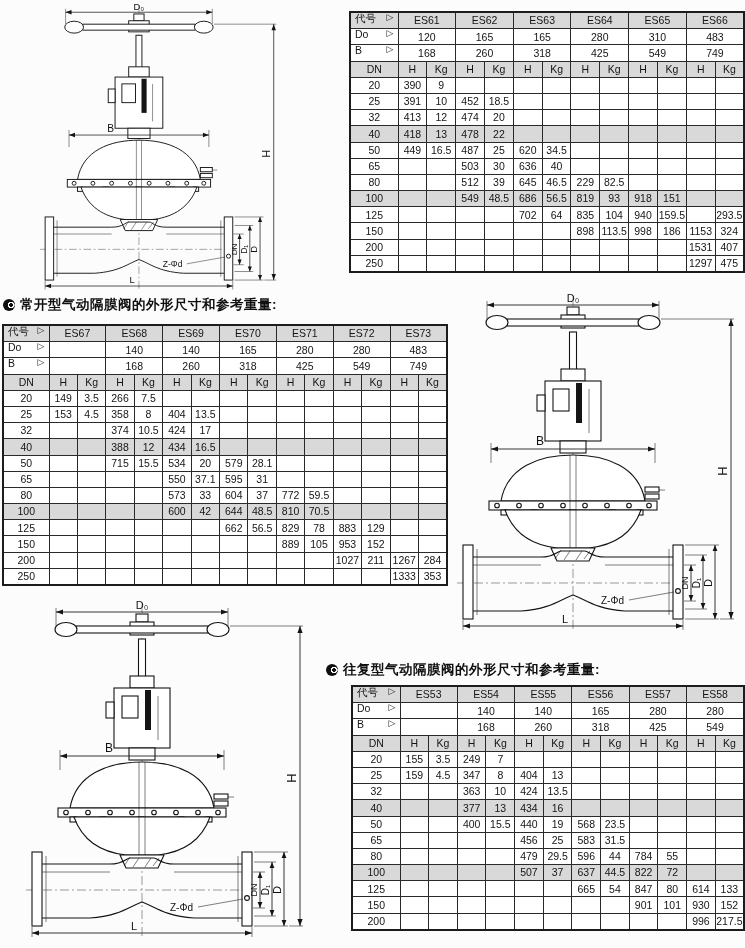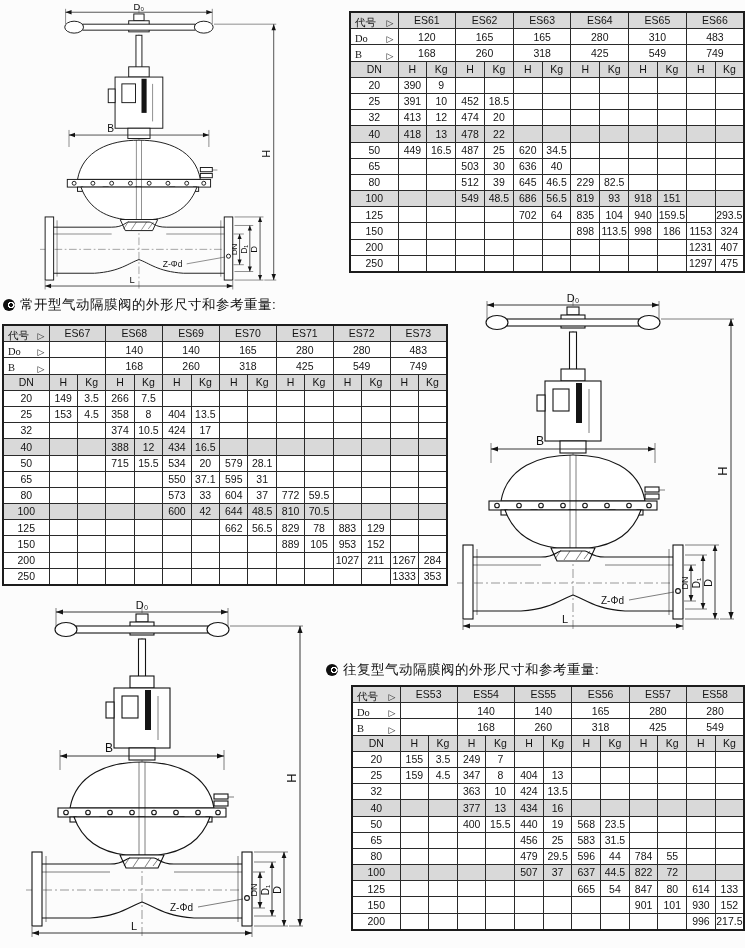--- a/index.html
+++ b/index.html
@@ -5,25 +5,25 @@
   html,body{margin:0;padding:0;background:#e8e8e8;}
   .page{position:relative;width:745px;height:948px;background:#fcfcfc;overflow:hidden;
         font-family:"Liberation Sans","DejaVu Sans",sans-serif;color:#141414;}
   
   table.dim{border-collapse:collapse;table-layout:fixed;position:absolute;background:#fff;
             border:2px solid #1c1c1c;}
   table.dim td{border:1px solid #2a2a2a;text-align:center;vertical-align:middle;
                font-size:10.5px;height:15.2px;padding:0;line-height:1;
                white-space:nowrap;overflow:hidden;}
   table.dim tr.shaded td{background:var(--shade,#d9d9d9);}
-  .lc{display:flex;justify-content:space-between;align-items:flex-end;padding:0 4px;height:100%;font-family:Liberation Serif, serif;}
+  .lc{display:flex;justify-content:space-between;align-items:flex-start;padding:0 4px;height:100%;}
   .tri{font-size:9px;color:#222;}
   
   .sec-title{position:absolute;display:flex;align-items:center;gap:5px;
-             font-size:13.5px;font-weight:400;letter-spacing:0.5px;color:#101010;}
+             font-size:13.5px;font-weight:700;letter-spacing:0.5px;color:#101010;}
   .bullet{width:12px;height:12px;border-radius:50%;flex:0 0 auto;
           background:radial-gradient(circle at 68% 50%, #101010 0 19%, #ffffff 20% 33%, #101010 34%);}
   
   .diagram{position:absolute;}
   .diagram svg{display:block;}
   .dln{stroke:#222;stroke-width:0.9;fill:none;}
   .thk{stroke:#141414;stroke-width:1.1;fill:none;}
   .shp{fill:#ffffff;stroke:#141414;stroke-width:1.1;}
   .drk{fill:#141414;stroke:none;}
   .ah{fill:#141414;stroke:none;}
@@ -404,21 +404,21 @@
           <td></td>
           <td></td>
           <td></td>
           <td></td>
           <td></td>
           <td></td>
           <td></td>
           <td></td>
           <td></td>
           <td></td>
-          <td>1231</td>
+          <td>1531</td>
           <td>407</td>
         </tr>
         <tr>
           <td>250</td>
           <td></td>
           <td></td>
           <td></td>
           <td></td>
           <td></td>
           <td></td>

